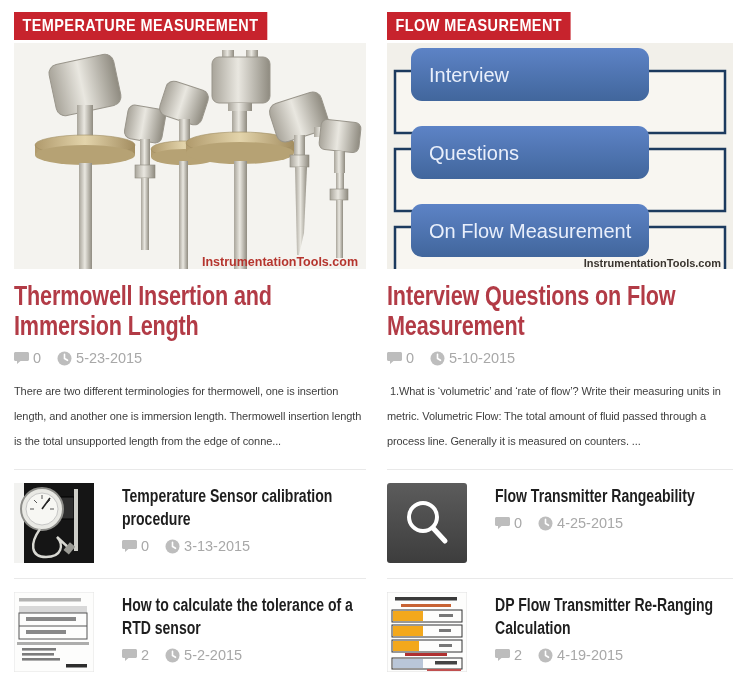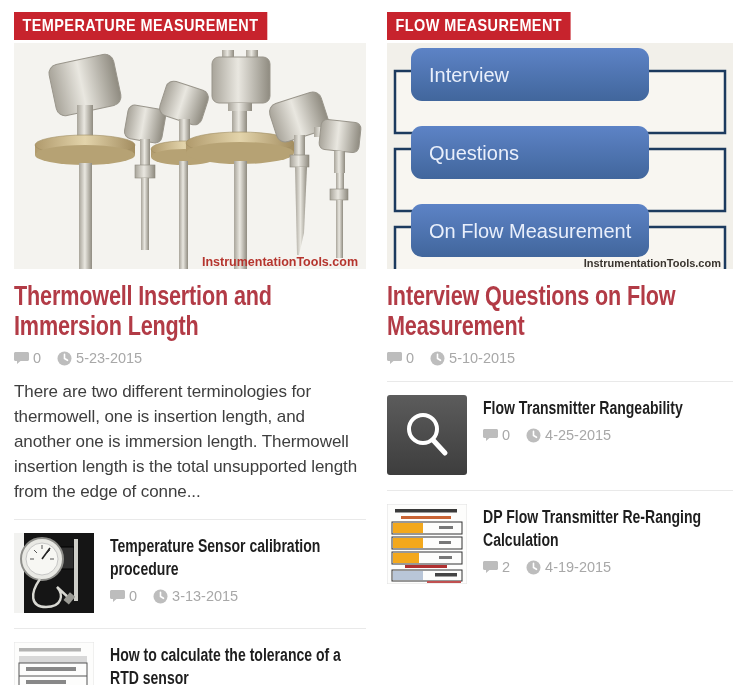--- a/index.html
+++ b/index.html
@@ -21,26 +21,26 @@
   h2.post-title { margin-top:12px; font-size:27px; line-height:30px;
     font-weight:700; color:#b23b46; letter-spacing:-.2px;
     transform:scaleX(.8); transform-origin:0 0; width:125%; cursor:pointer; }
 
   .meta { display:flex; align-items:center; gap:4px; margin-top:9px;
     color:#a8a8a8; font-size:14.5px; }
   .meta .grp { display:flex; align-items:center; gap:4px; }
   .meta .grp + .grp { margin-left:12px; }
   .meta svg { display:block; }
 
-  p.excerpt { margin-top:13px; font-size:17px; line-height:25px;
+  p.excerpt { margin-top:13px; font-size:11px; line-height:25px;
     color:#3e3e3e; letter-spacing:-.1px; white-space:pre-wrap; }
 
   .divider { border-top:1px solid #e9e9e9; margin:15px 0 13px; }
 
-  .mini { display:flex; gap:16px; align-items:flex-start; }
+  .mini { display:flex; gap:28px; align-items:flex-start; }
   .thumb { width:80px; height:80px; flex:none; cursor:pointer; }
   .thumb svg { display:block; }
   .mini-body { flex:1; min-width:0; }
   h3.mini-title { font-size:18px; line-height:23px; font-weight:700;
     color:#1e1e1e; margin-top:2px; transform:scaleX(.78);
     transform-origin:0 0; width:128%; cursor:pointer; }
   .mini .meta { margin-top:7px; }
 </style>
 </head>
 <body>
@@ -267,20 +267,21 @@
         </span>
       <span class="grp">
           <svg width="15" height="15" viewBox="0 0 15 15">
             <circle cx="7.5" cy="7.5" r="7" fill="#bdbdbd"></circle>
             <path d="M7.5 3.2v4.3l3 1.8" stroke="#fff" stroke-width="1.6" fill="none" stroke-linecap="round"></path>
           </svg>
           <span>5-10-2015</span>
         </span>
     </div>
 
+    <p class="excerpt"> 1.What is ‘volumetric’ and ‘rate of flow’? Write their measuring units in metric. Volumetric Flow: The total amount of fluid passed through a process line. Generally it is measured on counters. ...</p>
 
     <div class="divider"></div>
 
     <div class="mini">
       <div class="thumb">
         <svg width="80" height="80" viewBox="0 0 80 80">
           <defs>
               <linearGradient id="gph" x1="0" y1="0" x2="0" y2="1">
                 <stop offset="0" stop-color="#5c5c5c"></stop>
                 <stop offset="1" stop-color="#3d3d3d"></stop>

